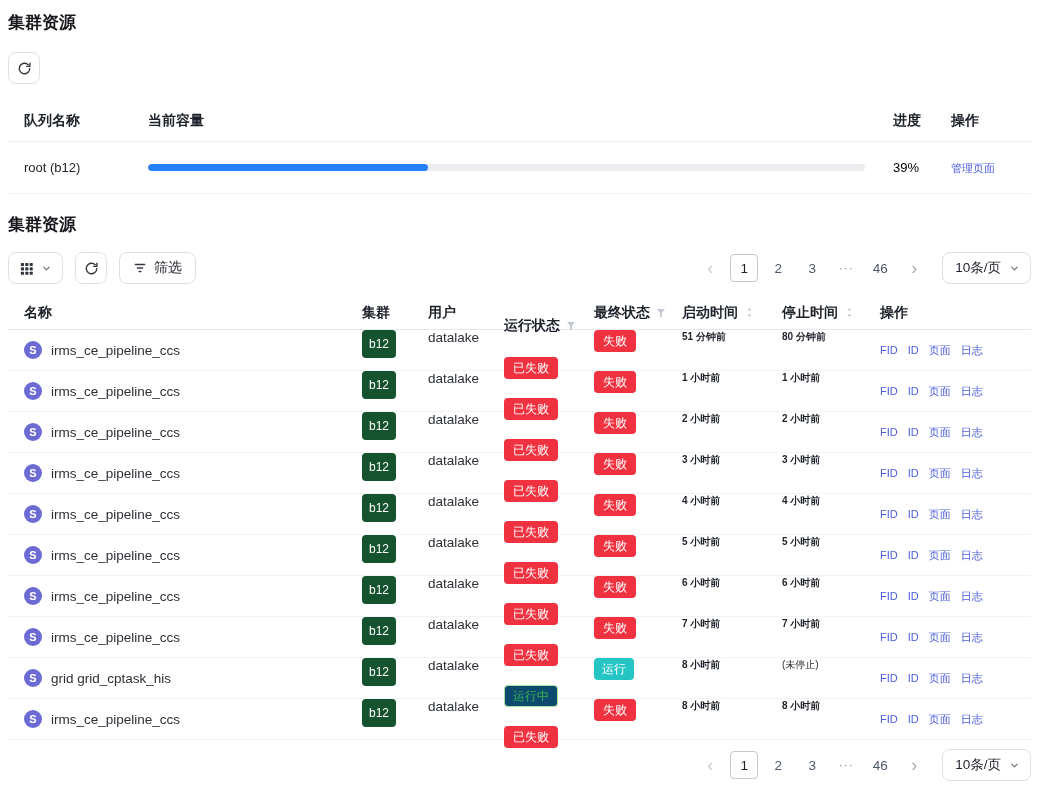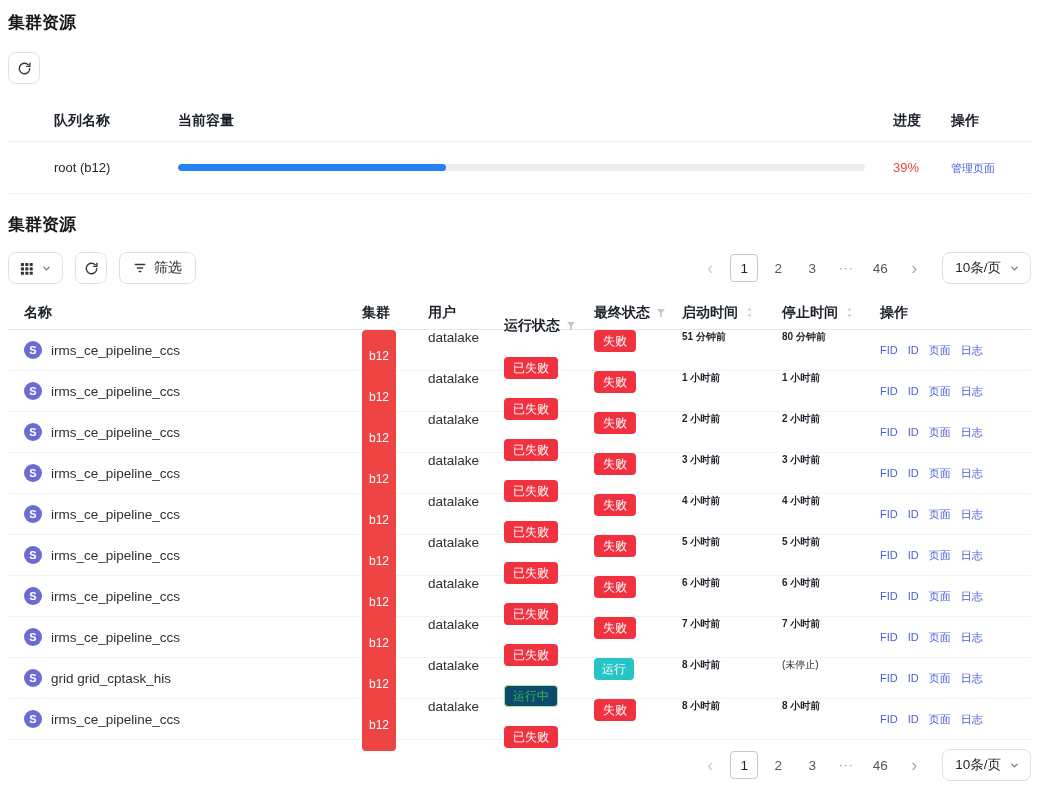--- a/index.html
+++ b/index.html
@@ -23,27 +23,27 @@
     display:inline-flex; align-items:center; gap:7px; padding:0 13px;
     font-size:14px; color:#1d2129; cursor:pointer; font-family:inherit;
   }
 
   
   .res-toolbar { margin-top:18px; }
   .res-table { margin-top:16px; }
   .res-head, .res-row { display:flex; align-items:center; padding-left:16px; }
   .res-head { height:42px; border-bottom:1px solid #eceef1; font-weight:600; }
   .res-row  { height:52px; border-bottom:1px solid #f2f3f5; font-size:13px; }
-  .rc-queue { width:124px;margin-left:30px; }
+  .rc-queue { width:124px; }
   .rc-cap   { flex:1; padding-right:24px; }
   .rc-prog  { width:52px; padding-left:4px; }
   .rc-act   { width:90px; padding-left:10px; }
   .progress-track { height:7px; background:#ebedf0; border-radius:4px; overflow:hidden; }
   .progress-fill  { height:100%; background:#2680f8; border-radius:4px; width:0; }
-  .pct { font-size:13px; color:#ef4444; }
+  .pct { font-size:13px; color:#000000; }
   .link { color:#4a5cdb; cursor:pointer; text-decoration:none; font-size:11px; }
 
   
   .tasks-section { margin-top:20px; }
   .task-toolbar { margin-top:14px; display:flex; align-items:center; gap:12px; height:36px; }
   .summary { font-size:14px; color:#1d2129; margin-left:6px; white-space:pre; }
   .summary .num { font-weight:700; }
   .c-blue { color:#2a6bf2; } .c-green { color:#3cb34f; } .c-red { color:#f0323e; }
   .spacer { flex:1; }
 
@@ -73,21 +73,21 @@
   .col-start  { width:100px; }
   .col-stop   { width:98px; }
   .col-actions{ flex:1; display:flex; gap:10px; align-items:center; }
 
   .avatar {
     width:18px; height:18px; border-radius:50%; background:#6c6bd4; color:#fff;
     font-size:11px; font-weight:700; display:inline-flex; align-items:center;
     justify-content:center; flex:0 0 18px;
   }
   .badge { display:inline-block; font-size:12px; line-height:1; border-radius:4px; }
-  .badge.cluster { background:#ef4444; color:#fff; padding:20px 7px; }
+  .badge.cluster { background:#14532d; color:#fff; padding:8px 7px; }
   .badge.solid-red { background:#f0313f; color:#fff; padding:5px 9px; }
   .badge.solid-cyan { background:#26c5c5; color:#fff; padding:5px 8px; }
   .badge.outline-green { background:#0c4a6e; color:#3cb34f; border:1px solid #a9df99; padding:4px 8px; }
   .time { font-size:10px; font-weight:700; color:#1d2129; }
   .time.normal { font-weight:400; }
   .user-text, .tname { font-size:13.5px; color:#2b2f36; }
 
   .icon { display:inline-flex; flex:0 0 auto; }
   .muted-icon { color:#c2c7d0; }
   .dark-icon { color:#33373d; }

